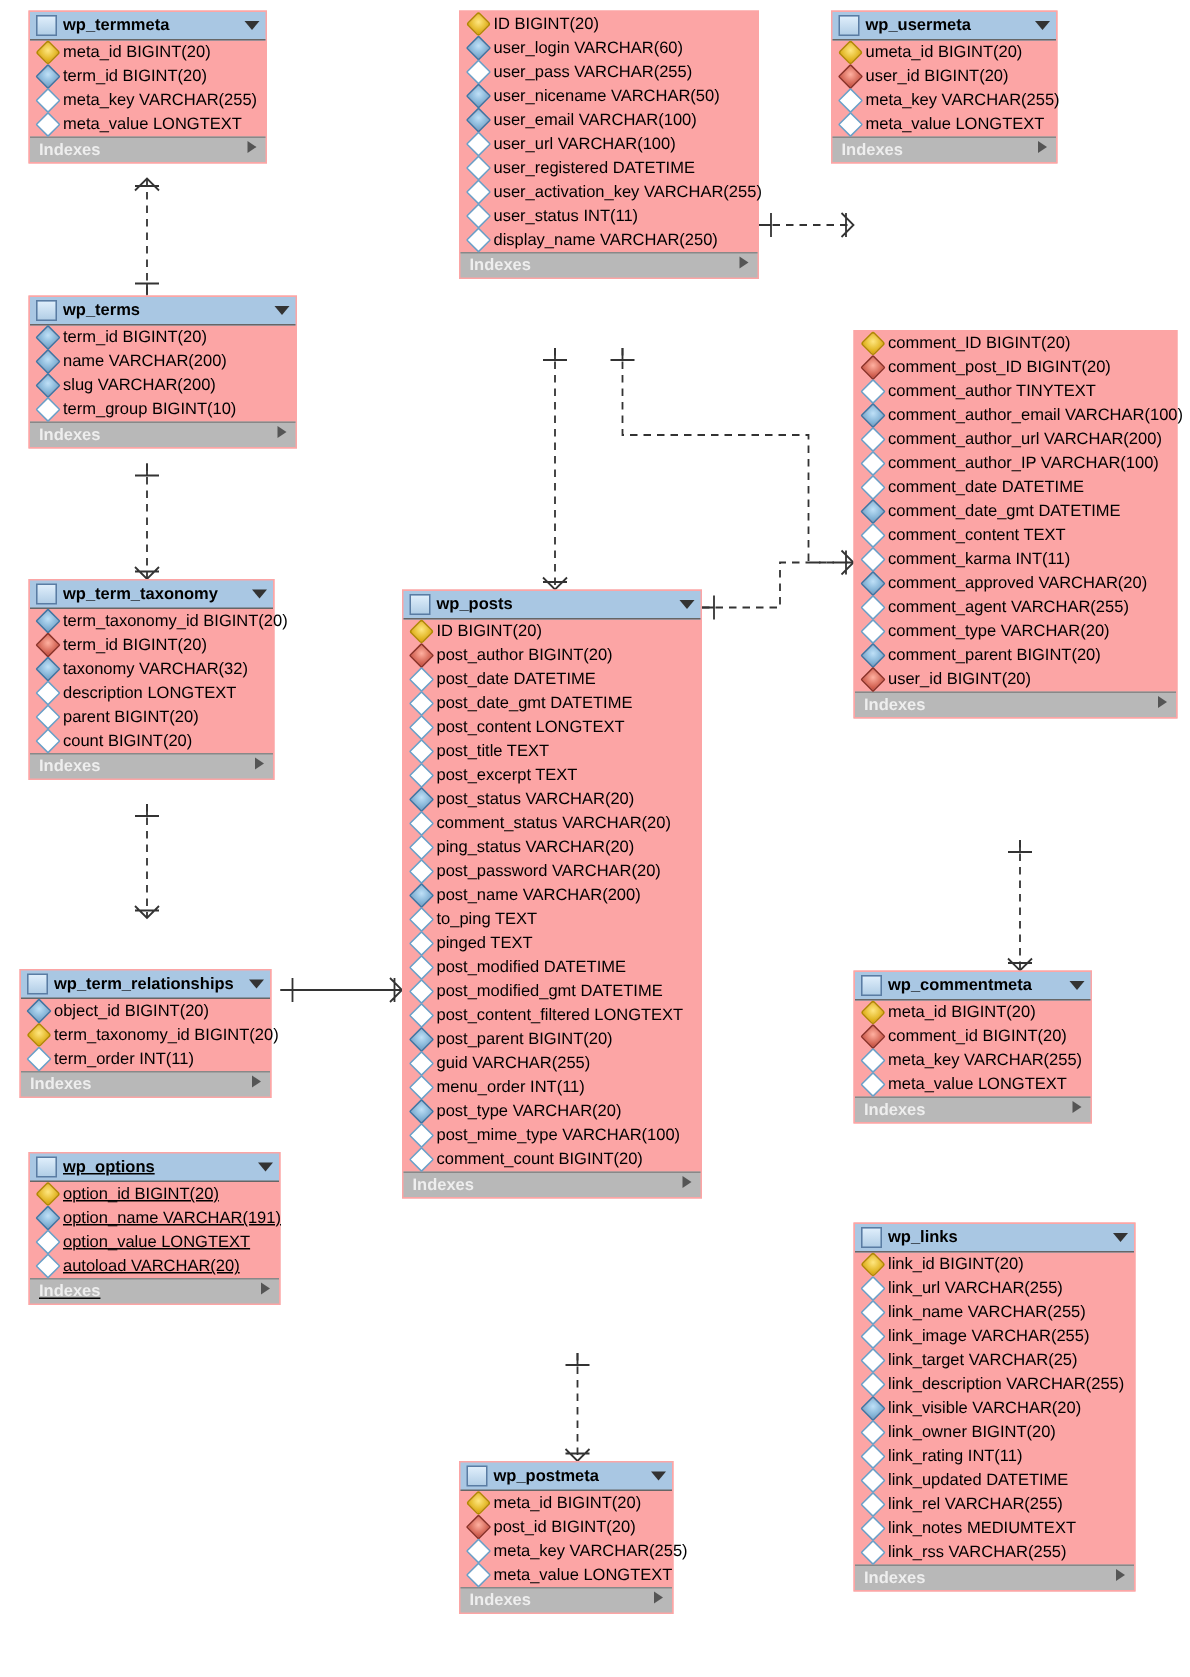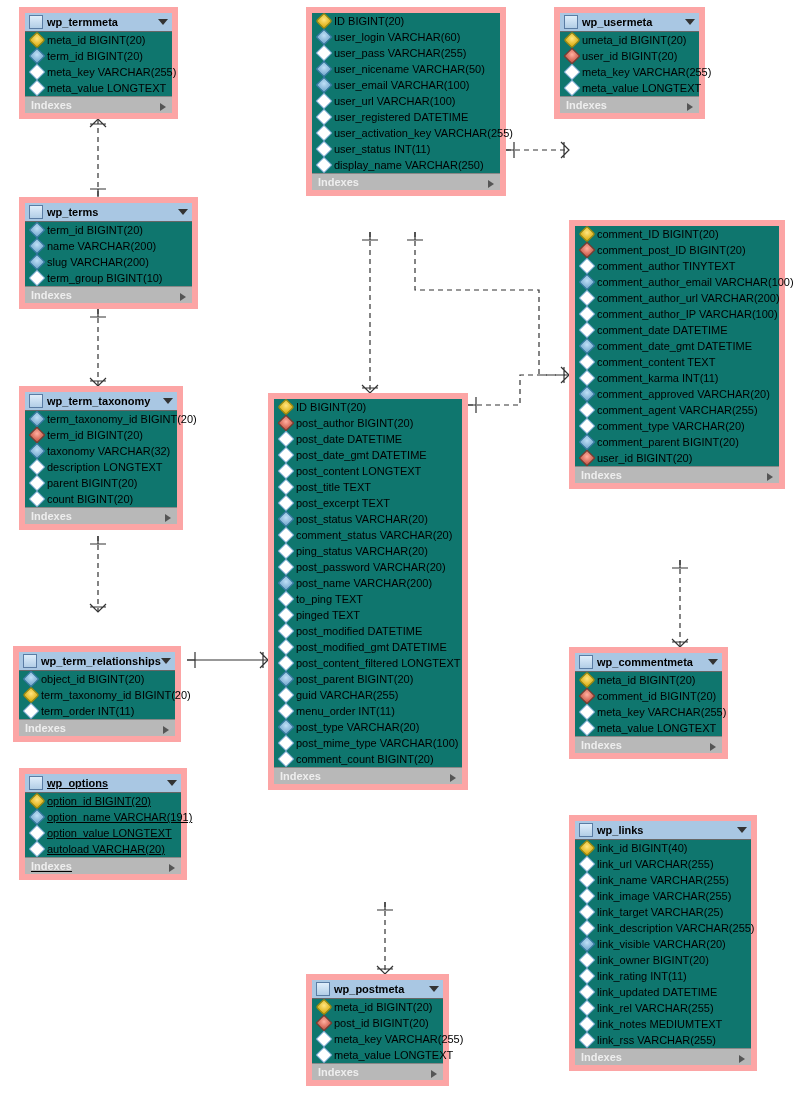--- a/index.html
+++ b/index.html
@@ -1,29 +1,29 @@
 <!DOCTYPE html>
 <html><head>
 <meta charset="utf-8">
 <style>
   html,body{margin:0;padding:0;background:#ffffff;font-family:Helvetica,Arial,sans-serif;font-size:11px;color:#000}
   .canvas{position:relative;width:793px;height:1118px}
-  .table{position:absolute;border:6px solid #fca5a5;background:#0f766e;box-sizing:border-box}
+  .table{position:absolute;border:1px solid #fca5a5;background:#fca5a5;box-sizing:border-box}
   .table-header{display:flex;align-items:center;justify-content:space-between;background:#a9c7e3;border-bottom:1px solid #666;padding:2px 4px;font-weight:bold;font-size:11px}
   .table-header .hdr-left{display:flex;align-items:center;gap:4px}
   .table-icon{width:12px;height:12px;border:1px solid #5a7ca3;background:linear-gradient(#dfeefb,#b2cee6);display:inline-block}
   .tri{width:0;height:0;border-left:5px solid transparent;border-right:5px solid transparent;border-top:6px solid #333}
   .col{display:flex;align-items:center;gap:4px;padding:2px 6px;border-bottom:0;white-space:nowrap}
   .col .nm{font-size:11px}
   .col .ico{width:10px;height:10px;display:inline-block;flex:0 0 10px}
   .ico.key{background:radial-gradient(circle at 40% 40%,#ffe680,#d6a300);border:1px solid #b08a00;transform:rotate(45deg);border-radius:2px}
   .ico.fk{background:radial-gradient(circle at 40% 40%,#ffb0a0,#c44a3a);border:1px solid #8a3228;transform:rotate(45deg);border-radius:1px}
   .ico.attr{background:#fff;border:1px solid #6aa0c8;transform:rotate(45deg);border-radius:1px}
   .ico.blue{background:radial-gradient(circle at 40% 40%,#bfe0f7,#6aa0c8);border:1px solid #3a77a6;transform:rotate(45deg);border-radius:1px}
-  .indexes{display:flex;align-items:flex-end;justify-content:space-between;background:#b8b8b8;border-top:1px solid #888;padding:2px 6px;color:#eee;font-weight:bold;font-size:11px}
+  .indexes{display:flex;align-items:flex-start;justify-content:space-between;background:#b8b8b8;border-top:1px solid #888;padding:2px 6px;color:#eee;font-weight:bold;font-size:11px}
   .indexes .play{width:0;height:0;border-top:4px solid transparent;border-bottom:4px solid transparent;border-left:6px solid #555}
   svg.connectors{position:absolute;left:0;top:0;width:793px;height:1118px;pointer-events:none}
   svg.connectors line,svg.connectors path{stroke:#333;stroke-width:1.2;fill:none}
   svg.connectors .dash{stroke-dasharray:5 4}
 </style>
 </head>
 <body>
 
 <div class="canvas">
 
@@ -277,20 +277,27 @@
         <div class="col">
           <span class="ico attr"></span>
           <span class="nm">display_name VARCHAR(250)</span>
         </div>
         <div class="indexes">
           <span>Indexes</span>
           <span class="play"></span>
         </div>
       </div>
       <div class="table" style="left: 268px; top: 393px; width: 200px;">
+        <div class="table-header">
+          <span class="hdr-left">
+            <span class="table-icon"></span>
+            <span>wp_posts</span>
+          </span>
+          <span class="tri"></span>
+        </div>
         <div class="col">
           <span class="ico key"></span>
           <span class="nm">ID BIGINT(20)</span>
         </div>
         <div class="col">
           <span class="ico fk"></span>
           <span class="nm">post_author BIGINT(20)</span>
         </div>
         <div class="col">
           <span class="ico attr"></span>
@@ -537,21 +544,21 @@
       <div class="table" style="left: 569px; top: 815px; width: 188px;">
         <div class="table-header">
           <span class="hdr-left">
             <span class="table-icon"></span>
             <span>wp_links</span>
           </span>
           <span class="tri"></span>
         </div>
         <div class="col">
           <span class="ico key"></span>
-          <span class="nm">link_id BIGINT(40)</span>
+          <span class="nm">link_id BIGINT(20)</span>
         </div>
         <div class="col">
           <span class="ico attr"></span>
           <span class="nm">link_url VARCHAR(255)</span>
         </div>
         <div class="col">
           <span class="ico attr"></span>
           <span class="nm">link_name VARCHAR(255)</span>
         </div>
         <div class="col">

